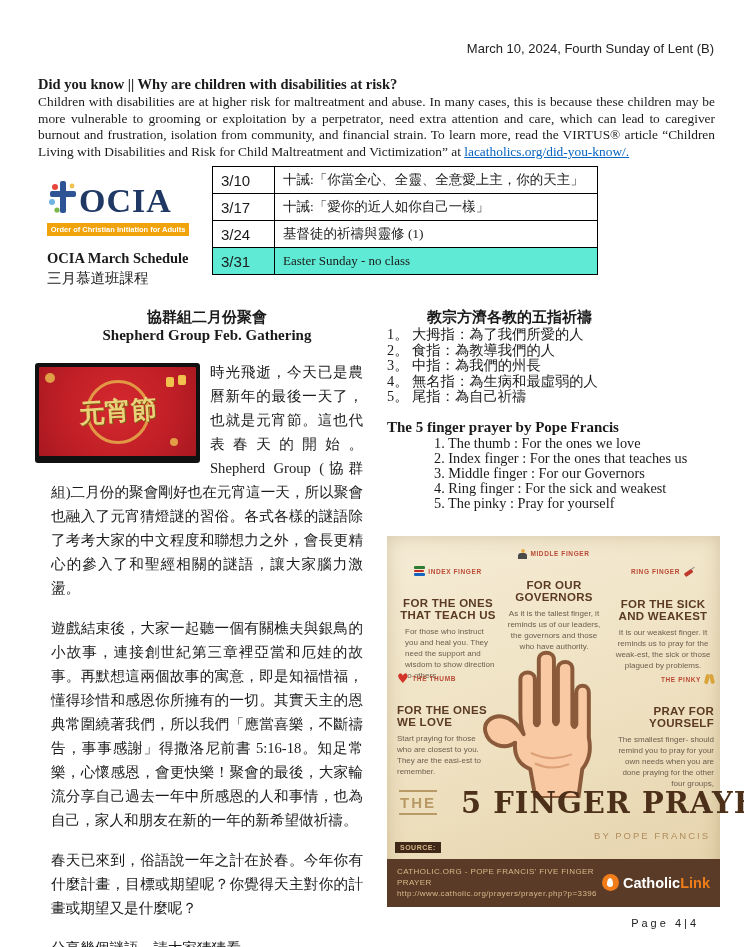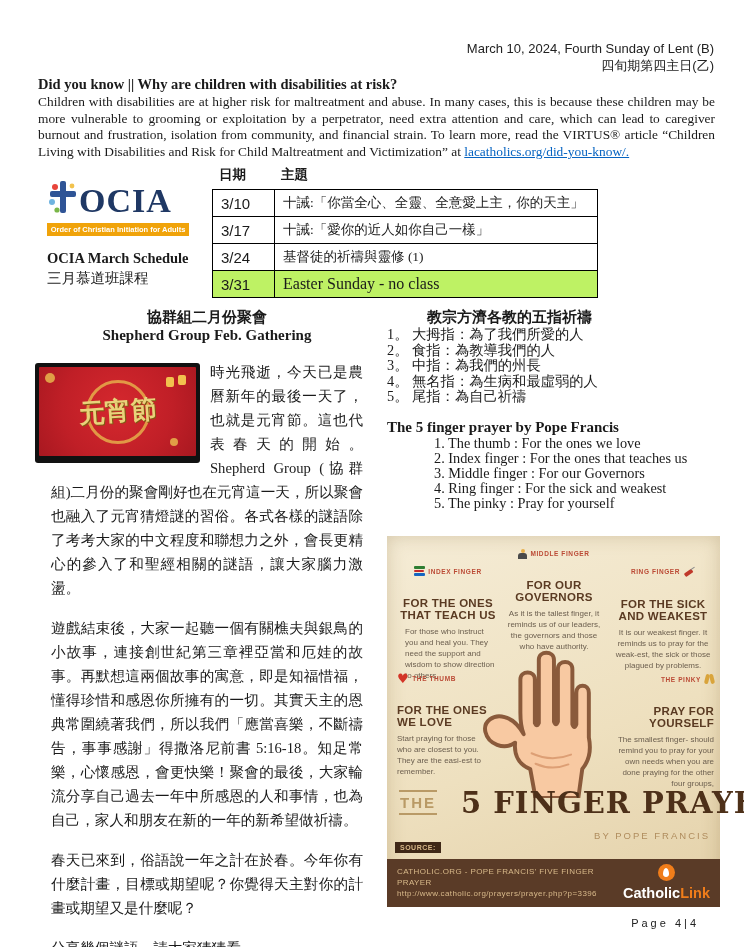--- a/index.html
+++ b/index.html
@@ -29,22 +29,22 @@
   .ocia-sched-en { margin-top:14px; font-weight:bold; font-size:14.5px; }
   .ocia-sched-zh { font-size:14.5px; margin-top:2px; }
 
   .sched-wrap { position:absolute; top:166px; left:212px; width:386px; }
   .sched-head { display:flex; font-weight:bold; font-size:13.5px; padding:0 0 5px 7px; }
   .sched-head .h-date { width:62px; }
   table.sched { border-collapse:collapse; width:386px; }
   table.sched td { border:1.6px solid #000; padding:3px 8px; height:27px; vertical-align:middle; }
   td.c-date  { width:62px; font-family:"Liberation Sans",sans-serif; font-size:15px; padding-left:7px; }
   td.c-topic { font-size:13.5px; }
-  tr.shaded td { background:#bef264; }
-  td.c-en { font-family:"Liberation Serif",serif; font-size:16px; }
+  tr.shaded td { background:#5eead4; }
+  td.c-en { font-family:"Liberation Serif",serif; font-size:13px; }
 
   
   .columns { position:absolute; top:308px; left:35px; width:685px; display:flex; }
   .col-left  { width:344px; }
   .col-right { width:333px; margin-left:8px; }
 
   .sg-title-zh { text-align:center; font-weight:bold; font-size:15px; }
   .sg-title-en { text-align:center; font-weight:bold; font-size:15px; margin-bottom:10px; }
   .sg-text { font-size:14.6px; line-height:24px; text-align:justify; }
   .sg-text p { margin:16px; }
@@ -116,39 +116,38 @@
            border-top:2px solid #b99a66; border-bottom:2px solid #b99a66; padding:2px 1px; }
   .p-big { font-family:"DejaVu Serif",serif; font-size:29px; font-weight:bold; color:#4d3019;
            letter-spacing:1px; white-space:nowrap; }
   .p-by  { text-align:right; font-size:9.5px; letter-spacing:2px; color:#b08d5e; margin-top:10px; }
 
   .p-source { position:absolute; top:306px; left:8px; background:#3f2817; color:#d8b98a;
               font-size:7px; font-weight:bold; letter-spacing:.5px; padding:2px 5px; }
   .p-bar { position:absolute; bottom:0; left:0; right:0; height:48px; background:#5a3b27;
            display:flex; align-items:center; justify-content:space-between; padding:0 10px; }
   .p-bar-left { color:#d8b98a; font-size:8px; line-height:11px; letter-spacing:.4px; }
-  .p-brand { display:flex; align-items:center; gap:4px;flex-direction:column; }
+  .p-brand { display:flex; align-items:center; gap:4px; }
   .p-brand-circle { width:17px; height:17px; border-radius:50%; background:#f07d1a; position:relative; }
   .p-brand-circle:before { content:""; position:absolute; left:5.5px; top:4px; width:6px; height:9px;
            background:#fff; border-radius:50% 50% 50% 50% / 65% 65% 35% 35%; }
   .p-brand-text { font-size:14.5px; font-weight:bold; }
   .p-brand-text .w1 { color:#fff; }
   .p-brand-text .w2 { color:#f07d1a; }
 
   .page-footer { position:absolute; bottom:18px; right:45px; font-family:"Liberation Sans",sans-serif;
                  font-size:11px; letter-spacing:3px; color:#222; }
 </style>
 </head>
 <body>
 
 <div class="page">
 
   <div class="top-header">
     <div>March 10, 2024, Fourth Sunday of Lent (B)</div>
-    <div>四旬期第四主日(乙)</div>
   </div>
 
   <div class="dyk-title">Did you know || Why are children with disabilities at risk?</div>
   <div class="dyk-body"><span>Children with disabilities are at higher risk for maltreatment and abuse. In many cases, this is because these children may be more vulnerable to grooming or exploitation by a perpetrator, need extra attention and care, which can lead to caregiver burnout and frustration, isolation from community, and financial strain. To learn more, read the VIRTUS® article “Children Living with Disabilities and Risk for Child Maltreatment and Victimization” at </span><a href="#">lacatholics.org/did-you-know/.</a></div>
 
   <div class="ocia-block">
     <div class="ocia-logo">
       <div class="ocia-logo-top">
         <span>
           <svg width="32" height="38" viewBox="0 0 32 38">
@@ -162,24 +161,20 @@
         </span>
         <span class="ocia-word">OCIA</span>
       </div>
       <div class="ocia-banner">Order of Christian Initiation for Adults</div>
     </div>
     <div class="ocia-sched-en">OCIA March Schedule</div>
     <div class="ocia-sched-zh">三月慕道班課程</div>
   </div>
 
   <div class="sched-wrap">
-    <div class="sched-head">
-      <span class="h-date">日期</span>
-      <span class="h-topic">主題</span>
-    </div>
     <table class="sched">
       <tbody>
           <tr>
         <td class="c-date">3/10</td>
         <td class="c-topic">十誡:「你當全心、全靈、全意愛上主，你的天主」</td>
       </tr>
       <tr>
         <td class="c-date">3/17</td>
         <td class="c-topic">十誡:「愛你的近人如你自己一樣」</td>
       </tr>

